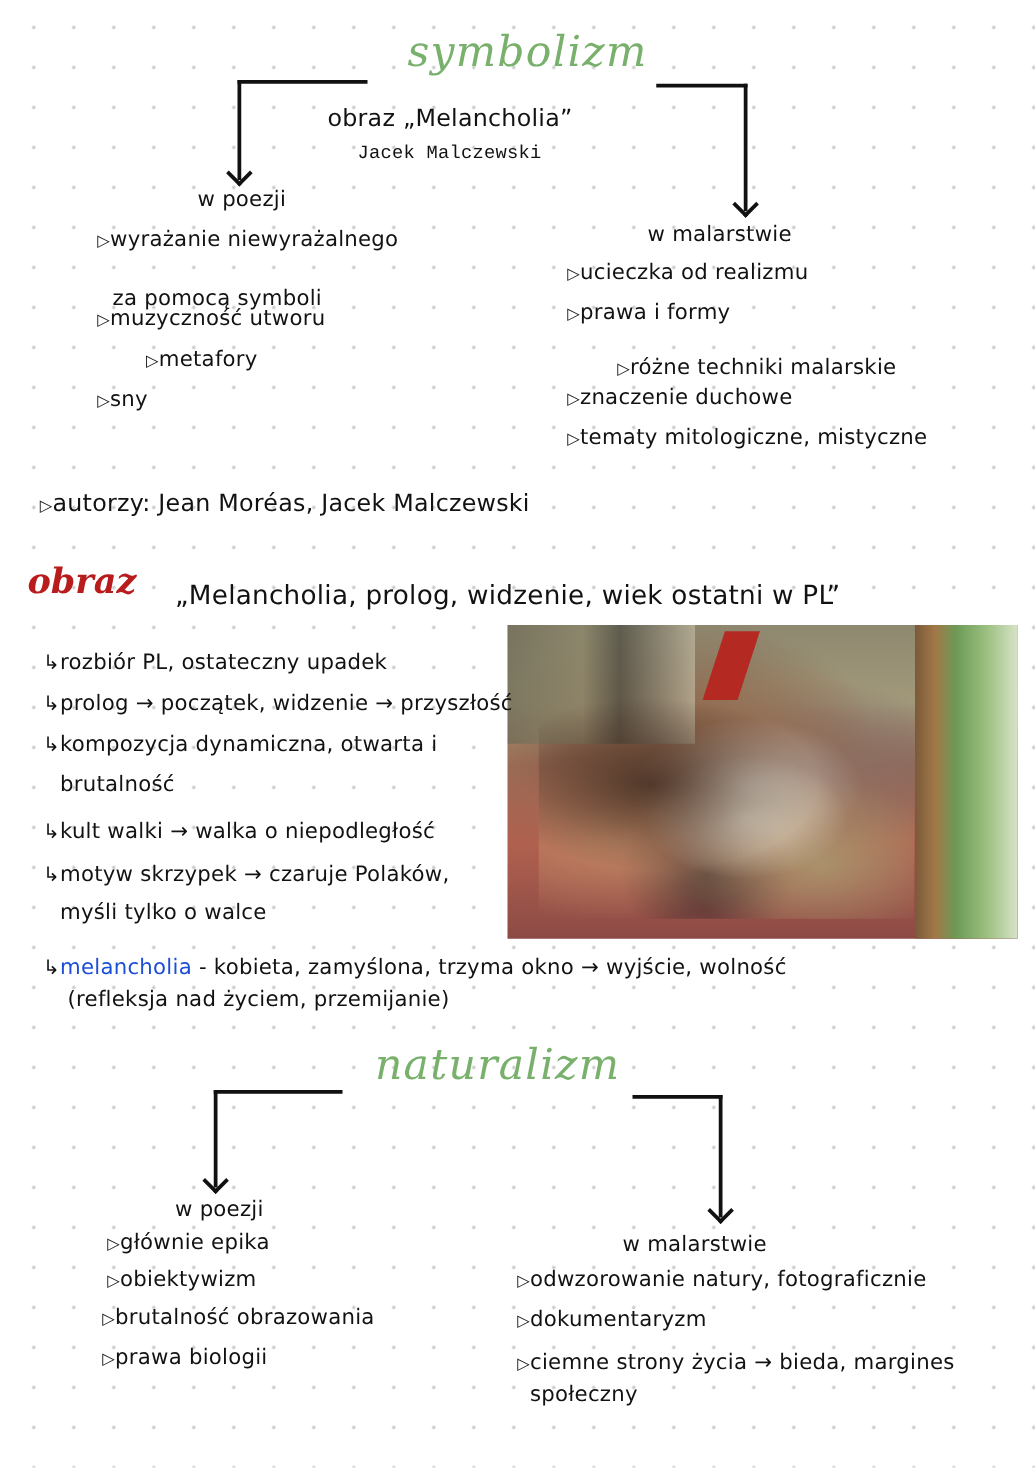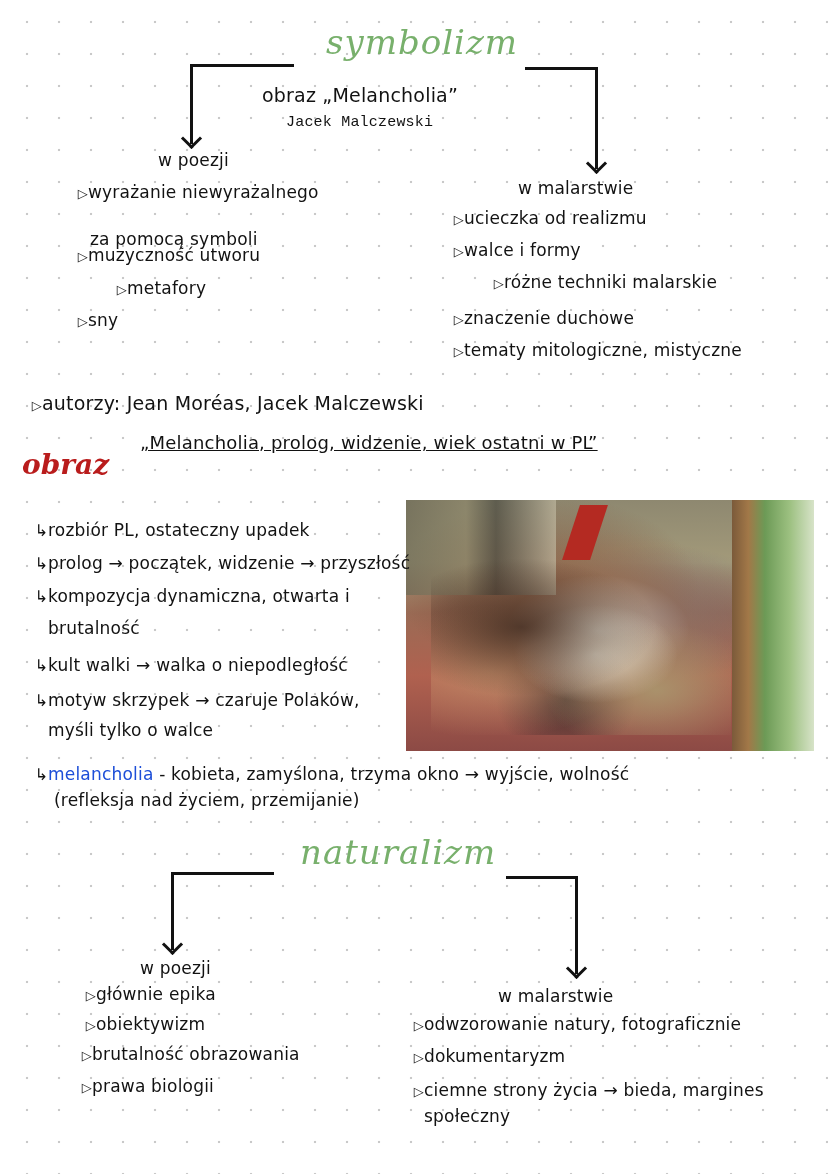--- a/index.html
+++ b/index.html
@@ -105,39 +105,39 @@
     <span class="bullet">▷</span><span>sny</span>
   </div>
 </div>
 
 <div class="abs hand" style="left:518px; top:178px;">w malarstwie</div>
 <div>
   <div class="abs hand" style="left:446px; top:208px;">
     <span class="bullet">▷</span><span>ucieczka od realizmu</span>
   </div>
   <div class="abs hand" style="left:446px; top:240px;">
-    <span class="bullet">▷</span><span>walce i formy</span>
-  </div>
-  <div class="abs hand" style="left:446px; top:272px;padding-left:40px;">
+    <span class="bullet">▷</span><span>prawa i formy</span>
+  </div>
+  <div class="abs hand" style="left:446px; top:284px;padding-left:40px;">
     <span class="bullet">▷</span><span>różne techniki malarskie</span>
   </div>
   <div class="abs hand" style="left:446px; top:308px;">
     <span class="bullet">▷</span><span>znaczenie duchowe</span>
   </div>
   <div class="abs hand" style="left:446px; top:340px;">
     <span class="bullet">▷</span><span>tematy mitologiczne, mistyczne</span>
   </div>
 </div>
 
 <div class="abs hand" style="left:24px; top:392px; font-size:19px;">
   <span class="bullet">▷</span><span>autorzy: Jean Moréas, Jacek Malczewski</span>
 </div>
 
 <div class="abs cursive-black" style="left:22px; top:448px;">obraz</div>
-<div class="abs hand" style="left:140px; top:432px; font-size:18px;text-decoration:underline;">„Melancholia, prolog, widzenie, wiek ostatni w PL”</div>
+<div class="abs hand" style="left:140px; top:464px; font-size:21px;">„Melancholia, prolog, widzenie, wiek ostatni w PL”</div>
 
 <div class="painting">
   <div class="wall-left"></div>
   <div class="flag"></div>
   <div class="crowd"></div>
   <div class="sill"></div>
   <div class="window"></div>
 </div>
 
 <div>

